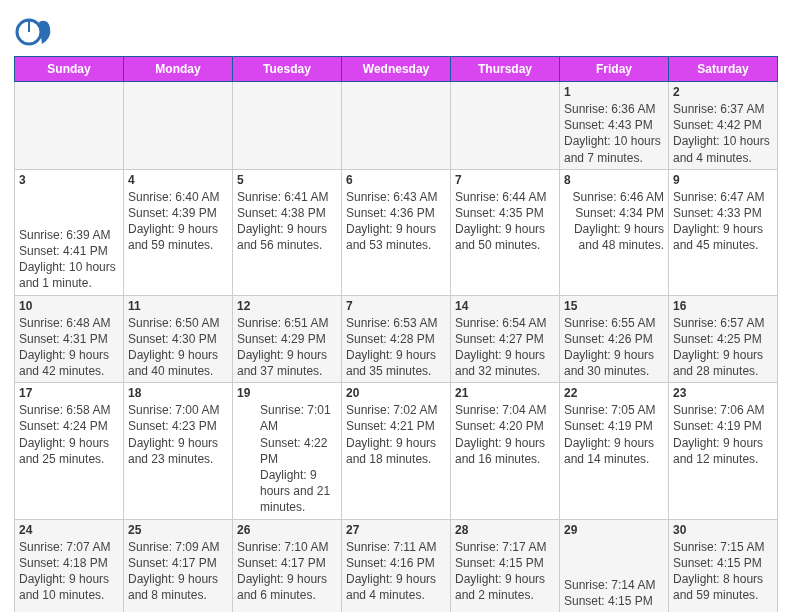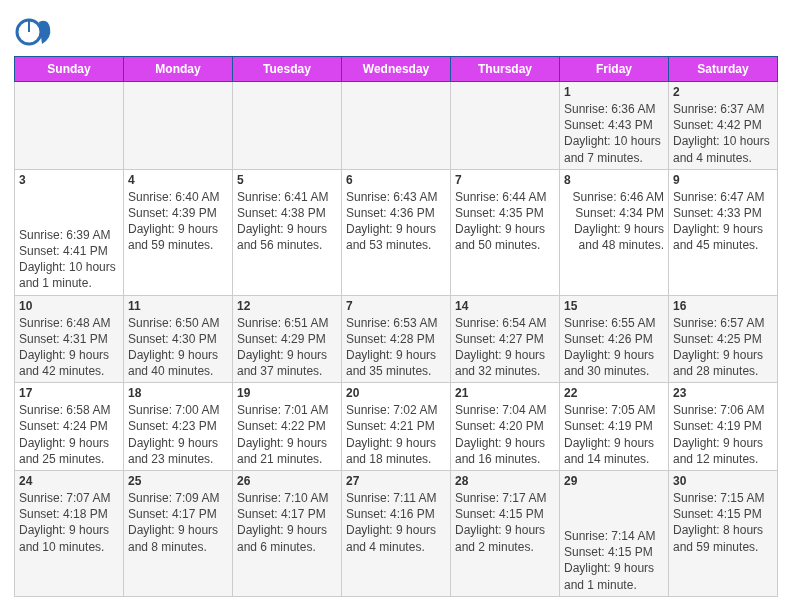--- a/index.html
+++ b/index.html
@@ -253,21 +253,21 @@
 Daylight: 9 hours and 25 minutes.</div>
           </td>
           <td>
             <span class="day-num">18</span>
             <div class="day-info" style="white-space: pre-line;">Sunrise: 7:00 AM
 Sunset: 4:23 PM
 Daylight: 9 hours and 23 minutes.</div>
           </td>
           <td>
             <span class="day-num">19</span>
-            <div class="day-info" style="white-space: pre-line;">Sunrise: 7:01 AM
+            <div class="day-info" style="white-space: pre-line; margin-left: 23px;">Sunrise: 7:01 AM
 Sunset: 4:22 PM
 Daylight: 9 hours and 21 minutes.</div>
           </td>
           <td>
             <span class="day-num">20</span>
             <div class="day-info" style="white-space: pre-line;">Sunrise: 7:02 AM
 Sunset: 4:21 PM
 Daylight: 9 hours and 18 minutes.</div>
           </td>
           <td>

